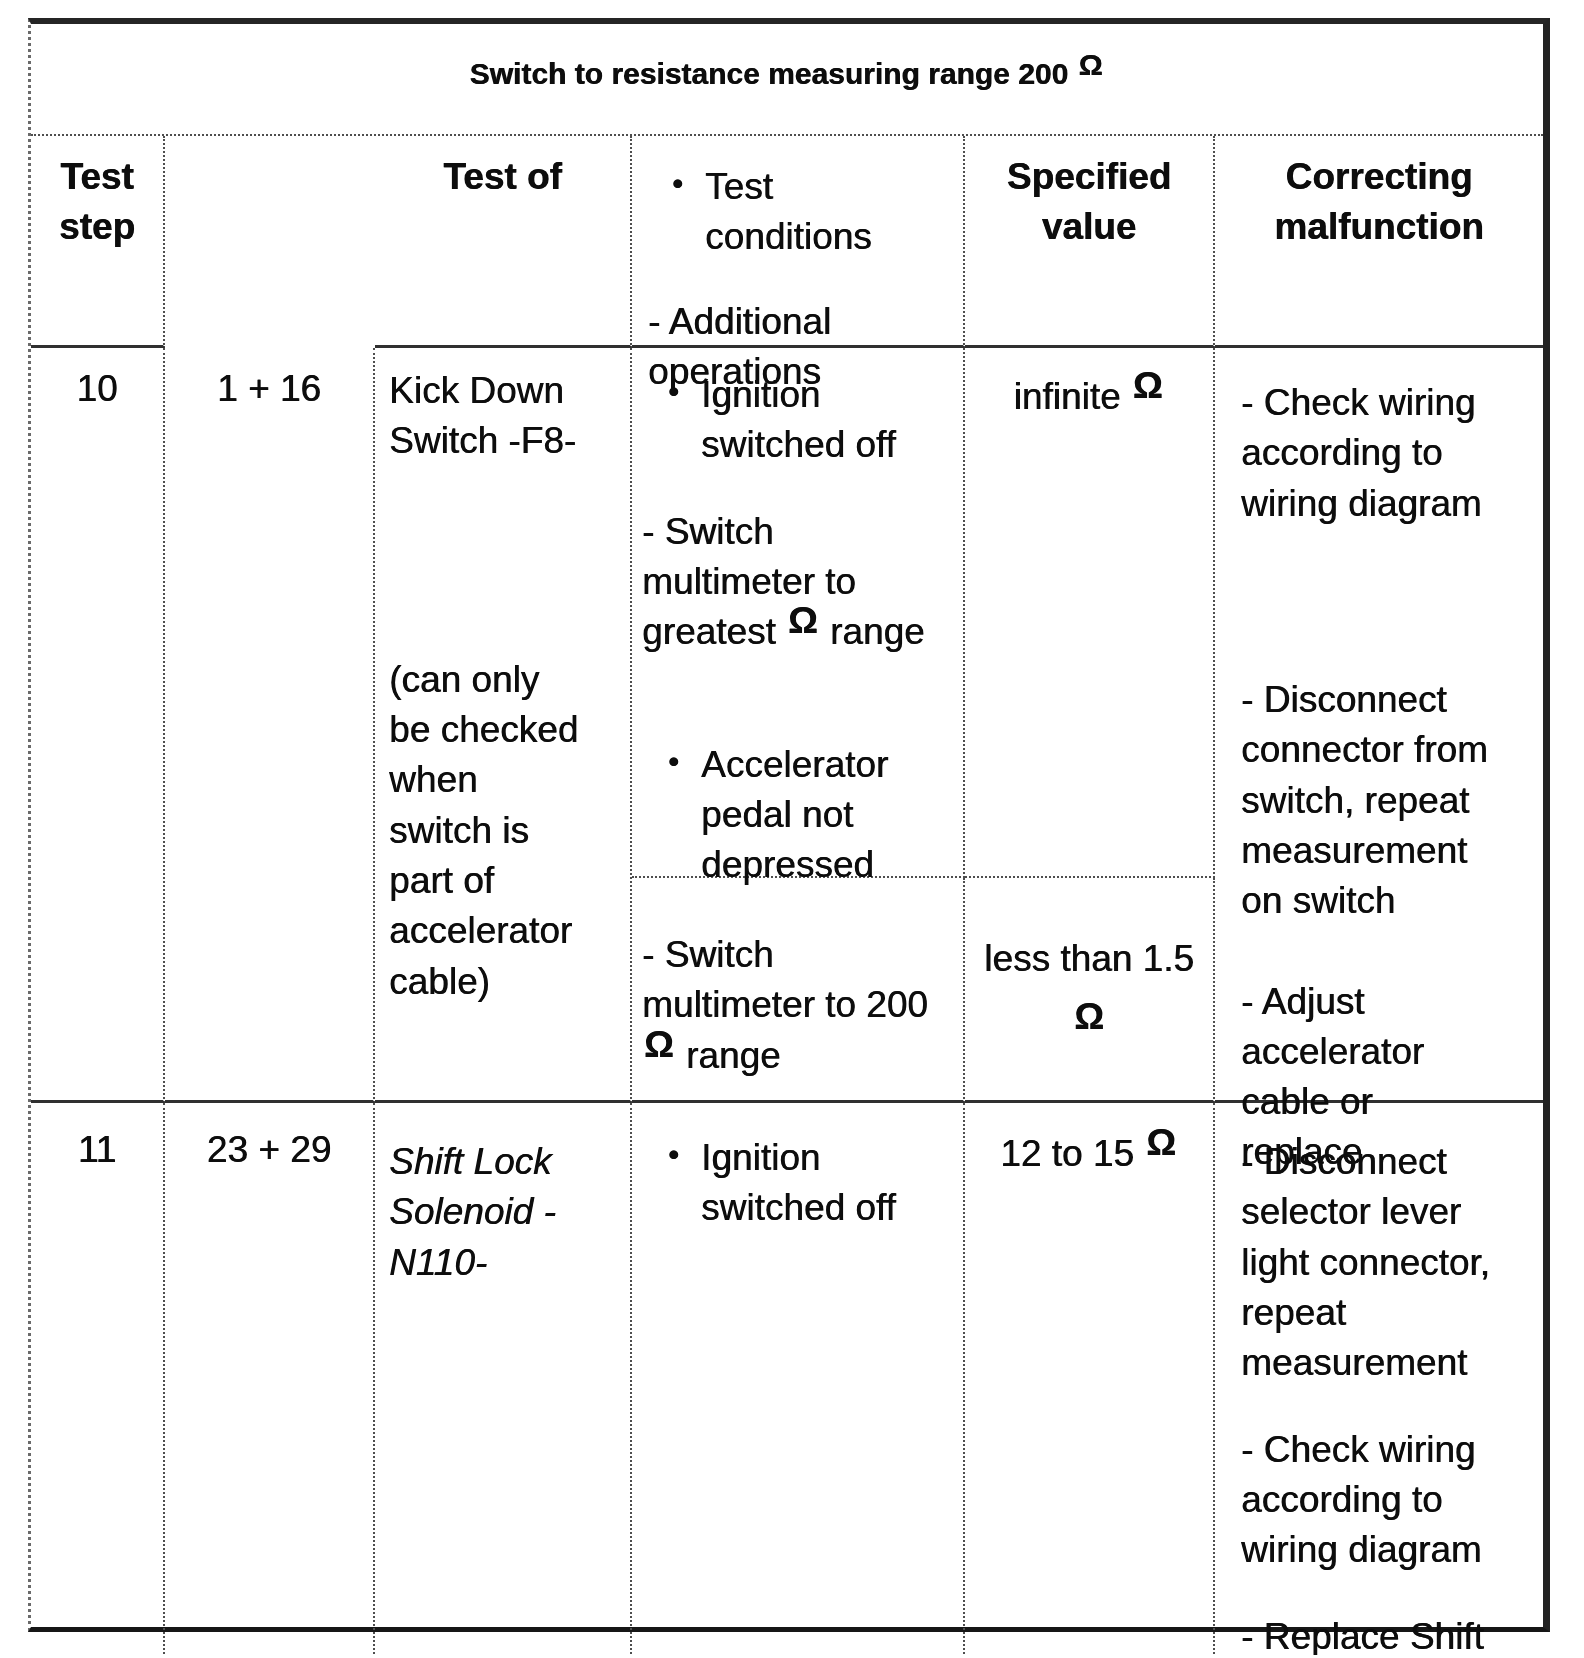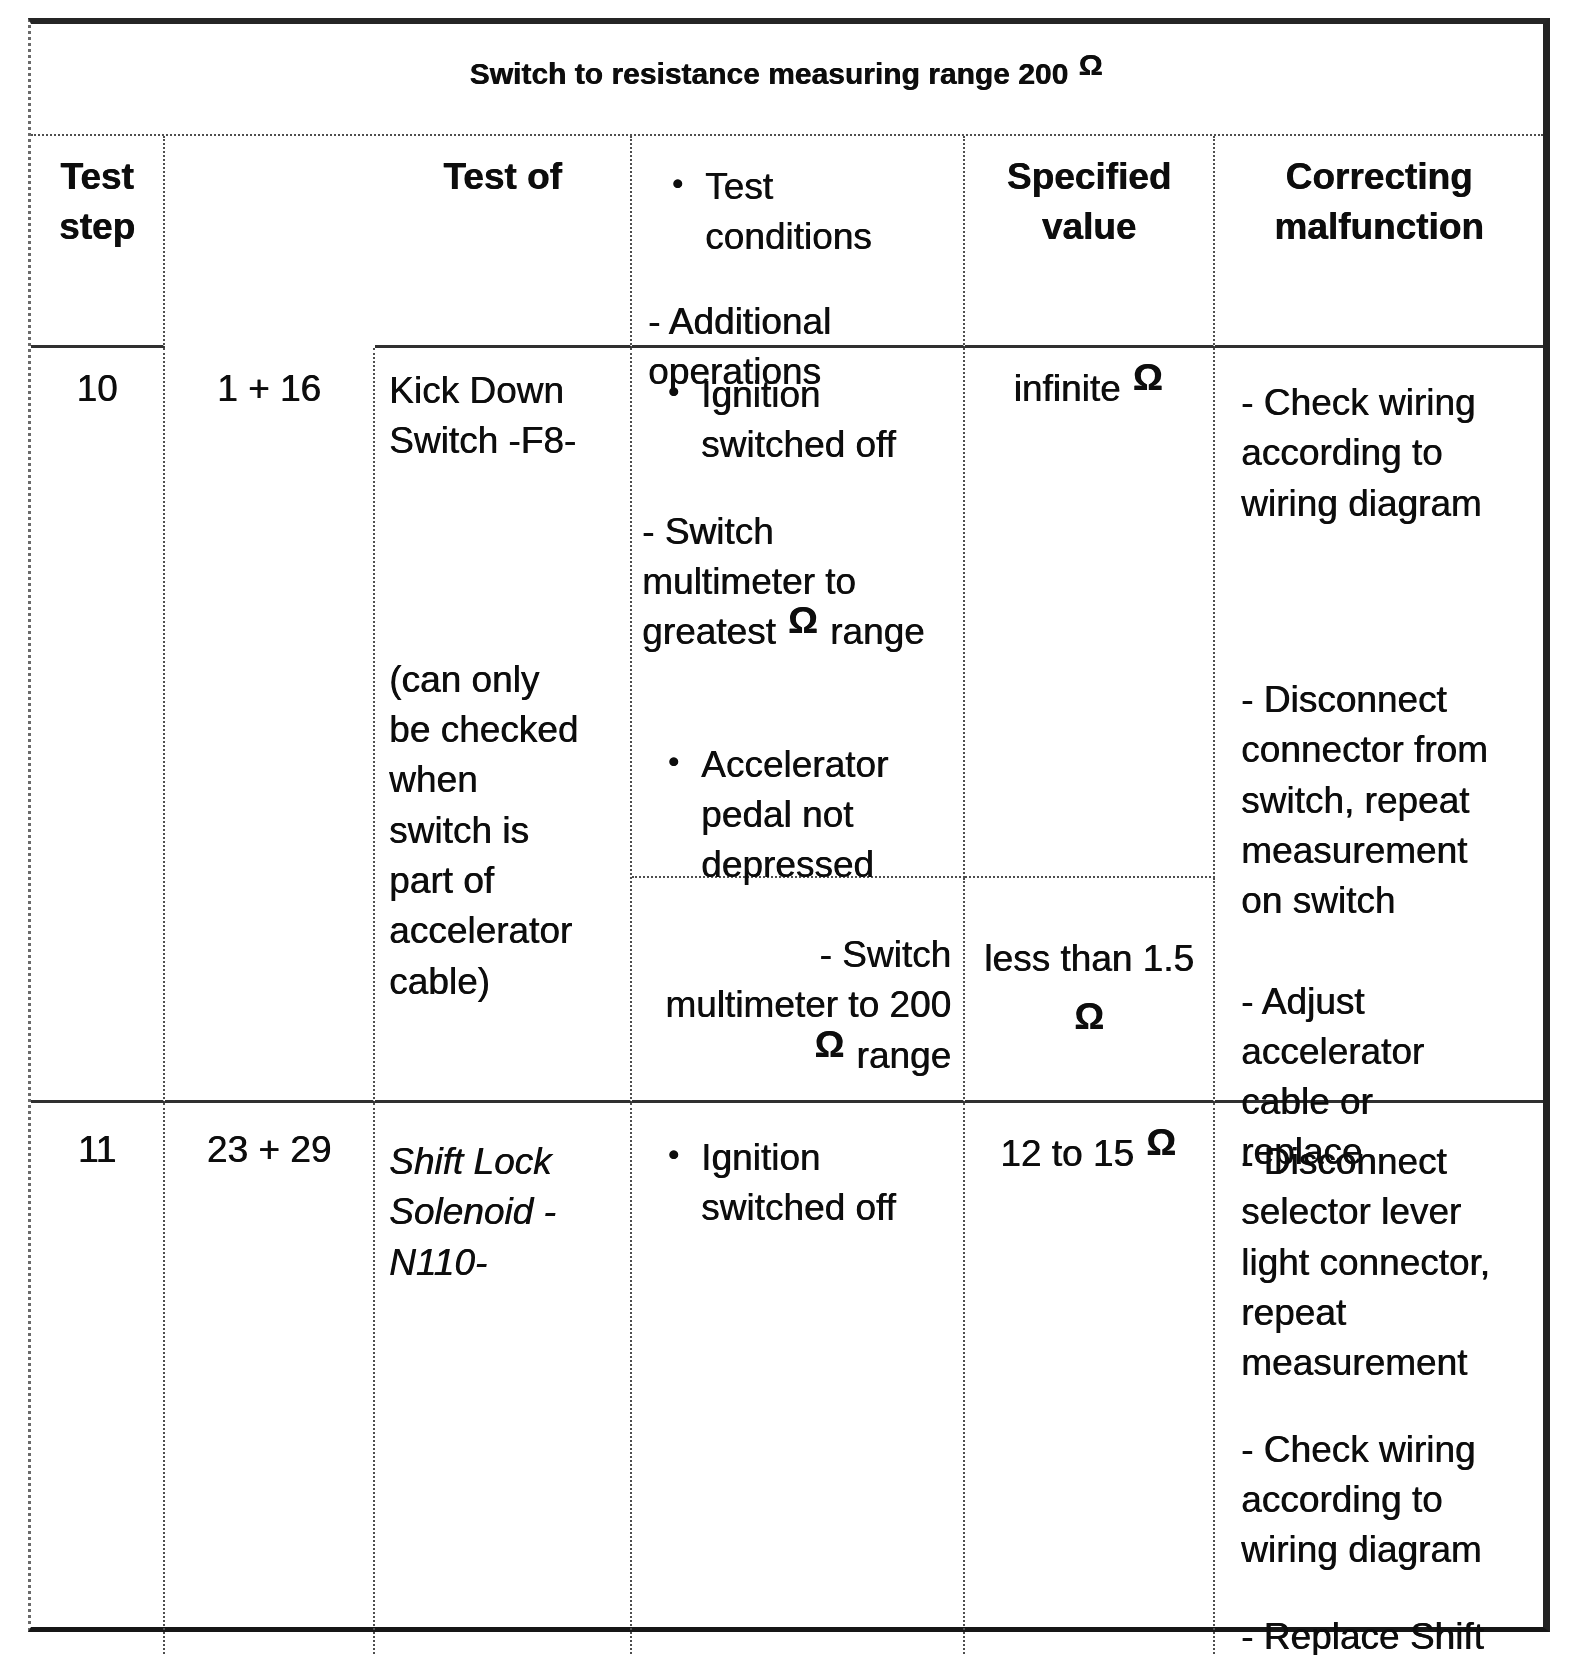--- a/index.html
+++ b/index.html
@@ -109,34 +109,34 @@
   }
   .om-line {
     font-weight: 700;
     display: block;
     text-align: center;
     margin-top: 8px;
   }
 
   
   .num { text-align: center; padding-top: 18px; }
-  .val { text-align: center; padding-top: 16px; }
+  .val { text-align: center; padding-top: 24px; }
 
   
   .r10c1, .r10c2 { padding-top: 16px; }
   .r10c3 { padding-top: 18px; padding-right: 44px; }
   .r10c3 .note-par { margin-top: 188px; }
   .r10c4a { padding-top: 22px; padding-left: 10px; padding-right: 12px; }
   .r10c4a .dash-par { margin-top: 36px; }
   .r10c4a .bullet-line + * { }
   .r10c4a .b2 { margin-top: 82px; }
   .r10c6 { padding-top: 30px; padding-left: 26px; padding-right: 46px; }
   .r10c6 .fix + .fix { margin-top: 146px; }
   .r10c6 .fix + .fix + .fix { margin-top: 50px; }
-  .r10c4b { padding-top: 52px; padding-left: 10px; padding-right: 12px; text-align: right; }
+  .r10c4b { padding-top: 52px; padding-left: 10px; padding-right: 12px; }
   .r10c4b .dash-par + .dash-par { margin-top: 38px; }
   .r10c5b { padding-top: 56px; }
 
   
   .r11c1, .r11c2 { padding-top: 22px; }
   .r11c3 { padding-top: 34px; padding-right: 40px; font-style: italic; }
   .r11c4 { padding-top: 30px; padding-left: 10px; padding-right: 12px; }
   .r11c5 { padding-top: 26px; }
   .r11c6 { padding-top: 34px; padding-left: 26px; padding-right: 26px; }
   .r11c6 .fix + .fix { margin-top: 36px; }

